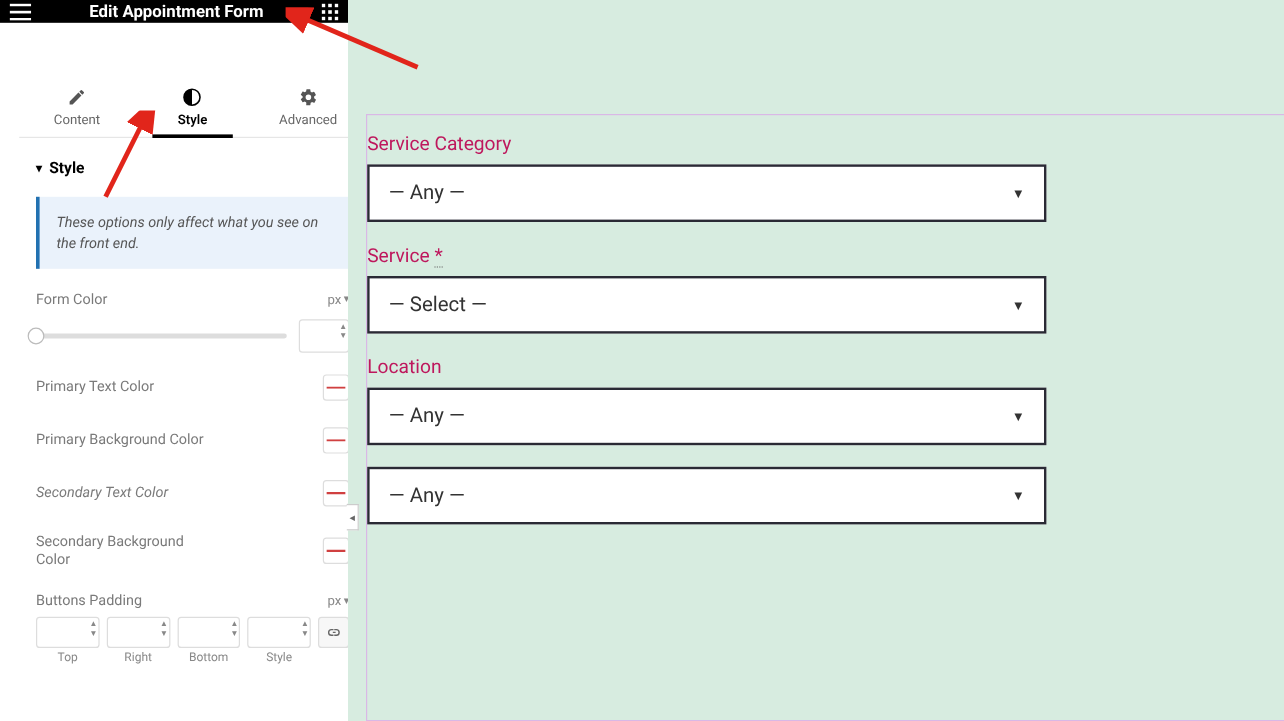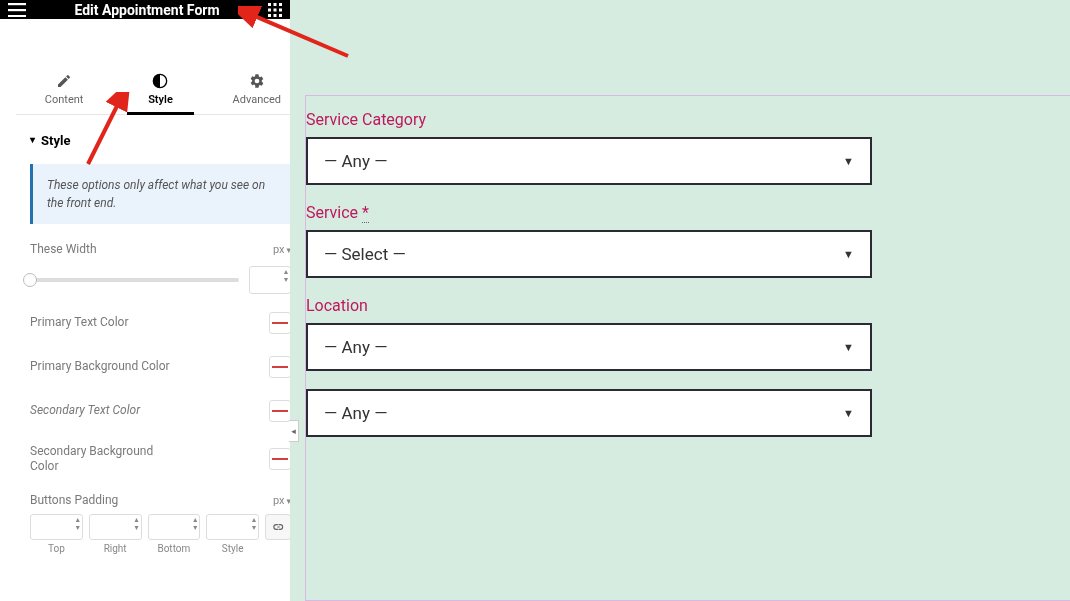--- a/index.html
+++ b/index.html
@@ -135,21 +135,21 @@
 
   <div class="panel">
     <div class="section-header">
       <span class="chev">▾</span>
       <span>Style</span>
     </div>
 
     <div class="info-box">These options only affect what you see on the front end.</div>
 
     <div class="control-row">
-      <span class="label">These Width</span>
+      <span class="label">Form Color</span>
       <span class="unit">
         <span>px</span>
         <span style="font-size:9px;">▾</span>
       </span>
     </div>
     <div class="slider-row">
       <div class="slider-track">
         <div class="slider-handle"></div>
       </div>
       <span class="spinner">

